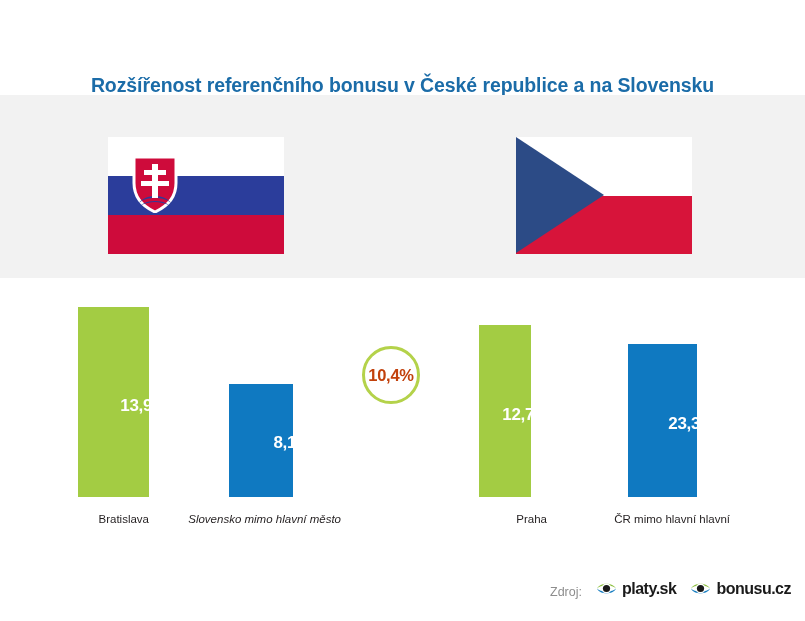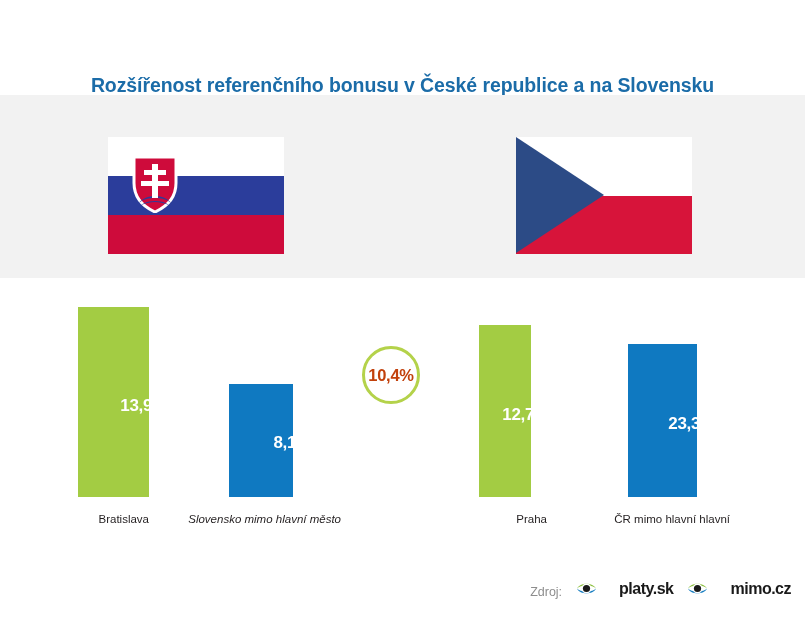--- a/index.html
+++ b/index.html
@@ -140,21 +140,21 @@
     align-items: flex-end;
     gap: 14px;
   }
   .zdroj {
     font-size: 12.5px;
     color: #8d8d8d;
   }
   .logo {
     display: flex;
     align-items: center;
-    gap: 22px;
+    gap: 5px;
   }
   .logo-text {
     font-size: 16px;
     font-weight: bold;
     color: #1a1a1a;
     letter-spacing: -0.5px;
   }
   .eye-icon { display:block; }
 </style>
 </head>
@@ -226,18 +226,18 @@
         <span class="logo-text">platy.sk</span>
       </span>
 
       <span class="logo">
         <svg class="eye-icon" width="21" height="21" viewBox="0 0 21 21">
           <path d="M1 10.5 C4 4 17 4 20 10.5 C17 6.5 4 6.5 1 10.5 Z" fill="#8cbf3f"></path>
           <path d="M1 10.5 C4 17 17 17 20 10.5 C17 14.5 4 14.5 1 10.5 Z" fill="#1a7fc1"></path>
           <circle cx="10.5" cy="10.5" r="5" fill="#ffffff"></circle>
           <circle cx="10.5" cy="10.5" r="3.6" fill="#1a1a1a"></circle>
         </svg>
-        <span class="logo-text">mimo.cz</span>
+        <span class="logo-text">bonusu.cz</span>
       </span>
     </div>
   </div>
 
 </div>
 
 </body></html>

